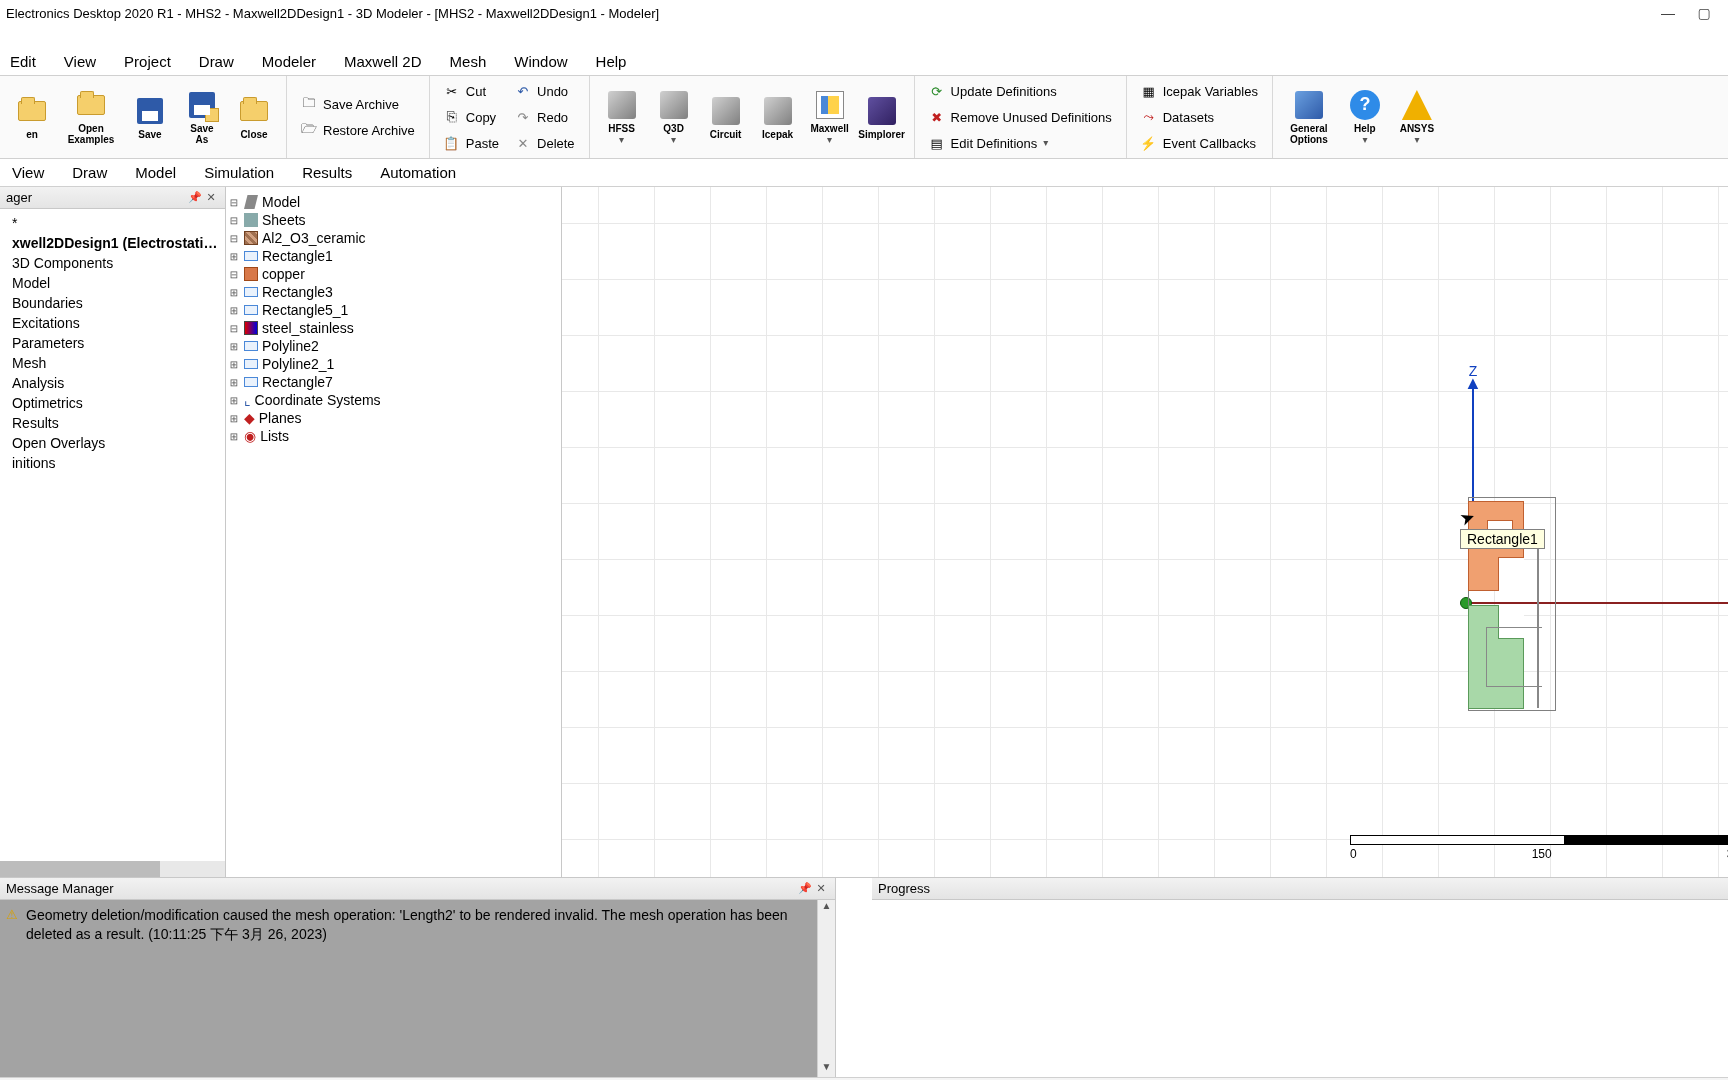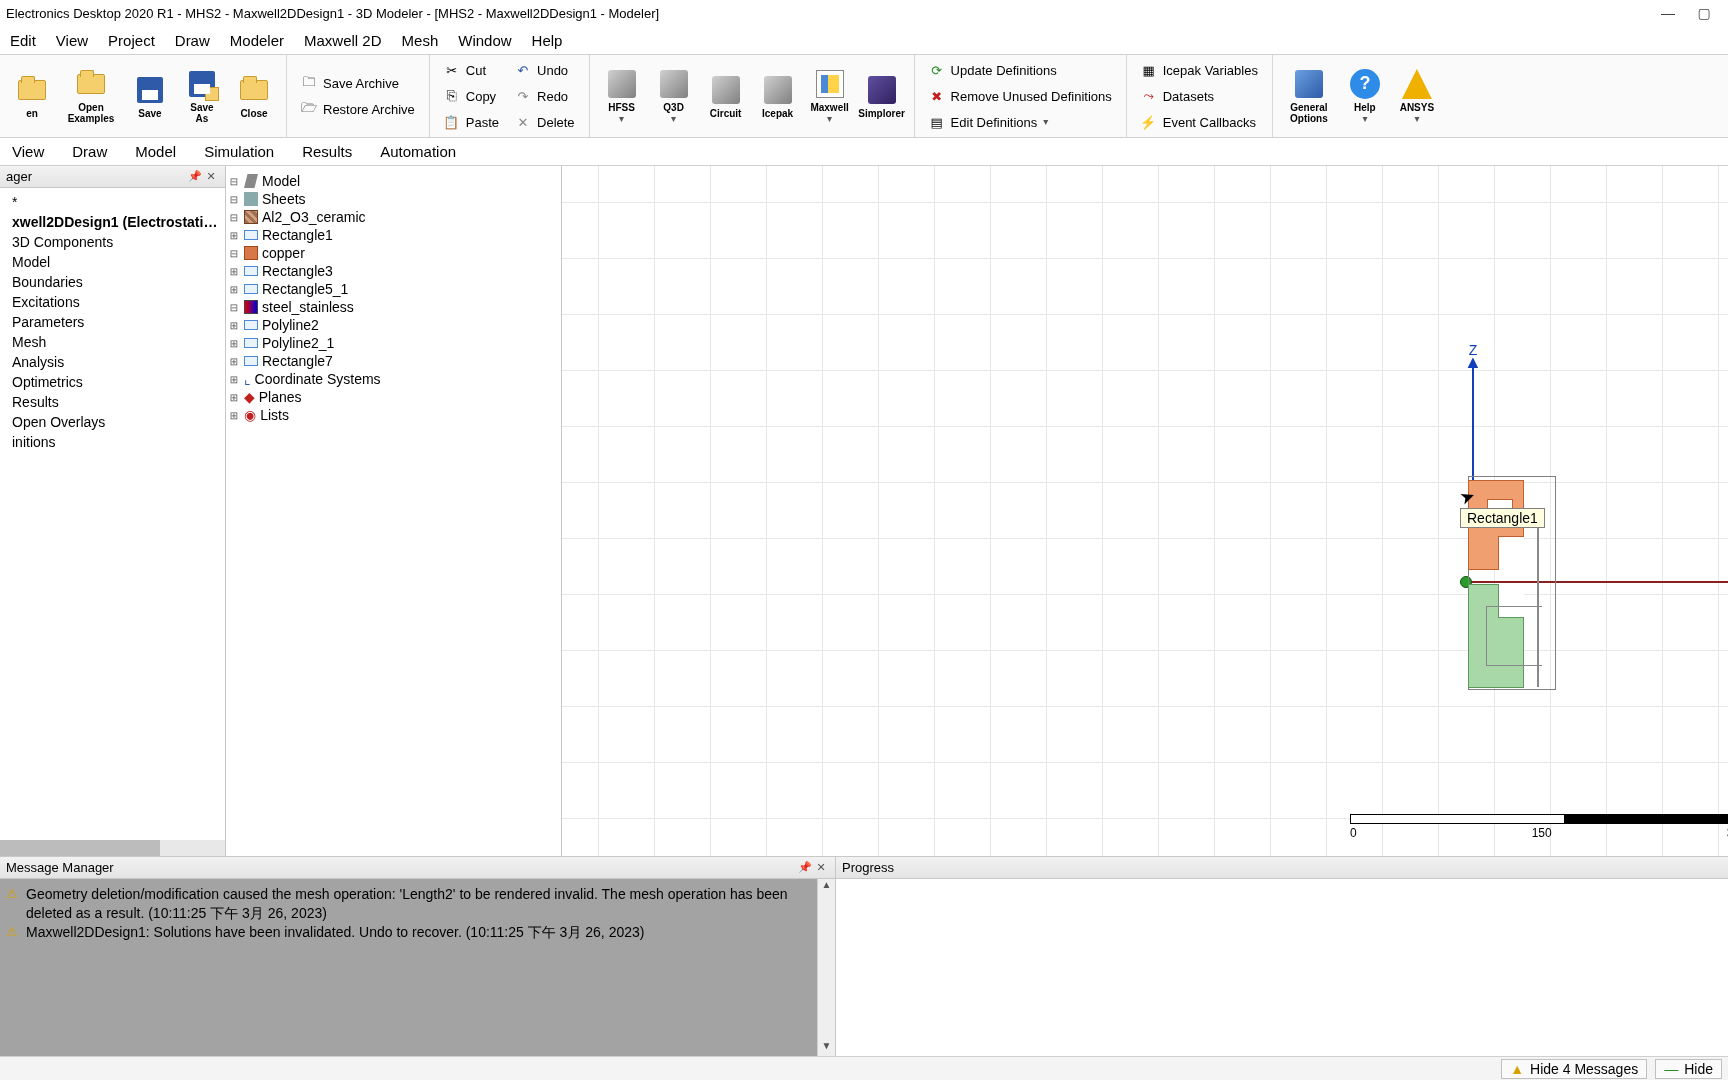--- a/index.html
+++ b/index.html
@@ -4,21 +4,21 @@
 <style>
 * { margin: 0; padding: 0; box-sizing: border-box; font-family: "Segoe UI", Tahoma, sans-serif; }
 html, body { width: 1728px; height: 1080px; overflow: hidden; background: #fff; color: #000; }
 
 
 .titlebar { height: 26px; display: flex; align-items: center; padding: 0 6px; font-size: 13px; }
 .titlebar .title { flex: 1; }
 .titlebar .winbtn { width: 36px; text-align: center; font-size: 14px; color: #444; }
 
 
-.menubar { height: 28px; display: flex; align-items: center; gap: 20px; padding: 0 10px; font-size: 15px; }
+.menubar { height: 28px; display: flex; align-items: center; gap: 28px; padding: 0 10px; font-size: 15px; margin-top: 21px; }
 .menubar span { cursor: default; }
 
 
 .ribbon { height: 84px; border-top: 1px solid #d0d0d0; border-bottom: 1px solid #d0d0d0;
           display: flex; align-items: stretch; font-size: 13px; background: #fafafa; }
 .rgroup { display: flex; align-items: center; padding: 0 6px; border-right: 1px solid #d8d8d8; }
 .rbtn-big { display: flex; flex-direction: column; align-items: center; justify-content: center;
             width: 52px; height: 100%; gap: 2px; text-align: center; line-height: 1.1; }
 .rbtn-big .ic { width: 32px; height: 32px; display:flex; align-items:center; justify-content:center; }
 .rbtn-big .lbl { font-size: 10px; font-weight: bold; }
@@ -96,21 +96,21 @@
 .scalebar .bar { height:10px; display:flex; }
 .scalebar .seg { flex:1; }
 .scalebar .ticks{ display:flex; justify-content:space-between; font-size:12px; margin-top:2px; }
 
 
 .bottom { height: 200px; display:flex; border-top:1px solid #c8c8c8; }
 .msg-panel { flex: 0 0 836px; display:flex; flex-direction:column; border-right:1px solid #c8c8c8; background:#a3a3a3;}
 .msg-body { flex:1; overflow:auto; padding:6px 10px 6px 26px; font-family:"Consolas",monospace; font-size:14px; line-height:1.35; position:relative;}
 .msg-body .warn { position:relative; }
 .msg-body .warn::before { content:"⚠"; position:absolute; left:-20px; color:#d8a000; font-size:13px; }
-.prog-panel { flex:1; display:flex; flex-direction:column; background:#fff;}
+.prog-panel { flex:1; display:flex; flex-direction:column; background:#fff;margin-left:36px;}
 .vscroll { width:18px; background:#efefef; border-left:1px solid #d0d0d0; position:relative;}
 .vscroll .up,.vscroll .dn{position:absolute;left:0;right:0;height:16px;text-align:center;font-size:10px;color:#555;}
 .vscroll .up{top:0}.vscroll .dn{bottom:0}
 .msg-wrap{display:flex;flex:1;}
 
 
 .statusbar { height:24px; background:#f4f4f4; border-top:1px solid #d0d0d0; display:flex; justify-content:flex-end; align-items:center; gap:8px; padding:0 6px; font-family:"Consolas",monospace; font-size:14px;}
 .status-btn{display:flex;align-items:center;gap:6px;border:1px solid #c0c0c0;background:#fafafa;padding:0 8px;height:20px;}
 .status-btn .tri{color:#d8a000;}
 </style>
@@ -475,21 +475,20 @@
   <div class="msg-panel">
     <div class="panel-header">
       <span>Message Manager</span>
       <span class="sp"></span>
       <span class="pin">📌</span>
       <span class="xbtn">✕</span>
     </div>
     <div class="msg-wrap">
       <div class="msg-body">
         <div class="warn">Geometry deletion/modification caused the mesh operation: 'Length2' to be rendered invalid. The mesh operation has been deleted as a result. (10:11:25 下午  3月 26, 2023)</div>
-        <div class="warn">Maxwell2DDesign1: Solutions have been invalidated. Undo to recover. (10:11:25 下午  3月 26, 2023)</div>
       </div>
       <div class="vscroll">
           <div class="up">▲</div>
           <div class="dn">▼</div>
         </div>
     </div>
   </div>
   <div class="prog-panel">
     <div class="panel-header">
       <span>Progress</span>

